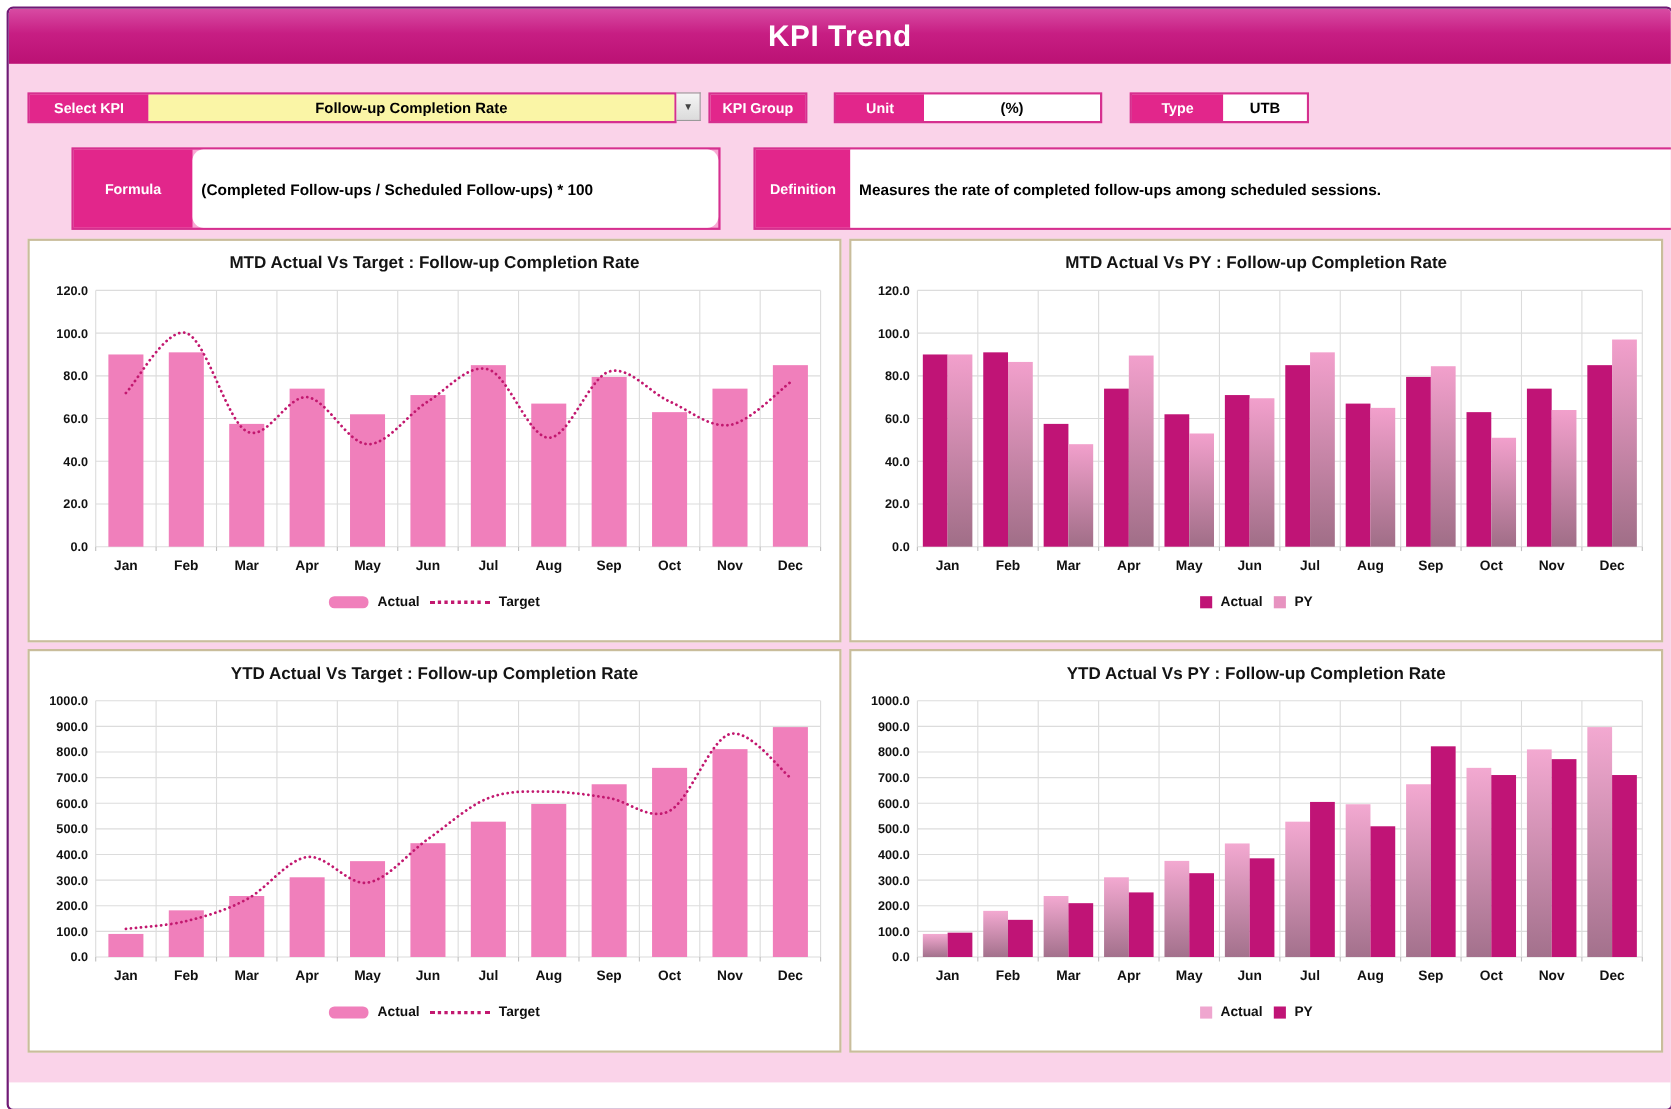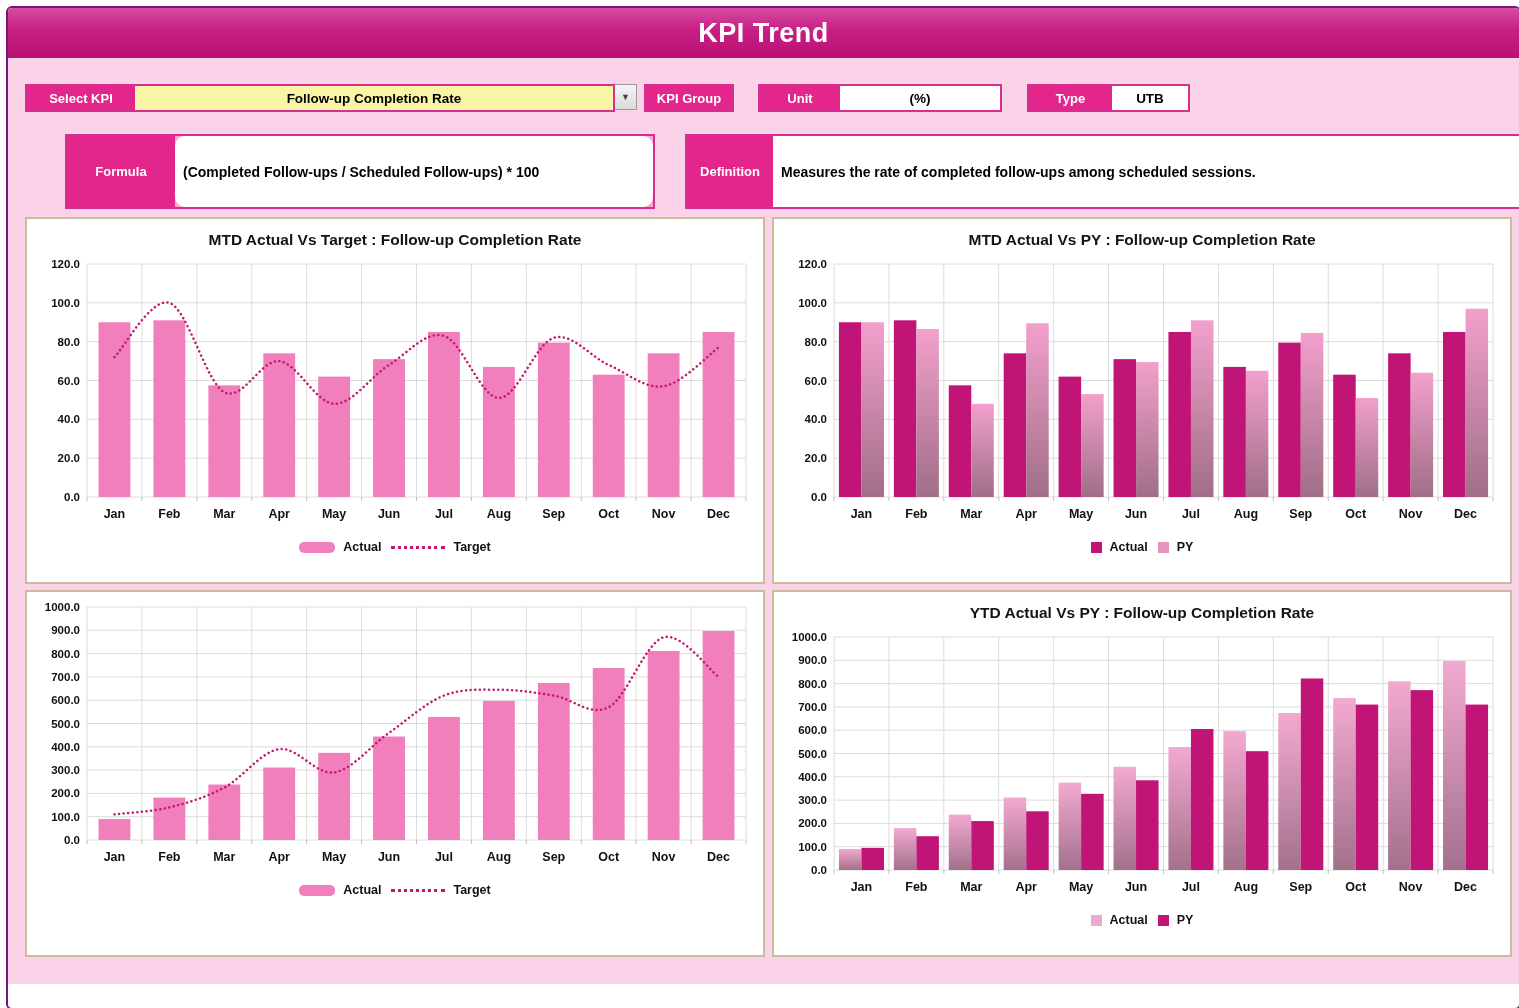--- a/index.html
+++ b/index.html
@@ -268,20 +268,21 @@
                 <span>Actual</span>
               </span>
               <span class="li">
                 <span class="sw-square" style="background: rgb(231, 147, 192);"></span>
                 <span>PY</span>
               </span>
             </div>
         </div>
 
         <div class="panel">
+          <div class="chart-title">YTD Actual Vs Target : Follow-up Completion Rate</div>
           <svg class="chart" width="732" height="288" viewBox="0 0 732 288">
               <defs></defs>
               <line x1="58" y1="246" x2="717" y2="246" stroke="#DCDCDC" stroke-width="1"></line>
               <text x="51" y="250" text-anchor="end" font-size="11.5">0.0</text>
               <line x1="58" y1="222.70000000000002" x2="717" y2="222.70000000000002" stroke="#DCDCDC" stroke-width="1"></line>
               <text x="51" y="226.70000000000002" text-anchor="end" font-size="11.5">100.0</text>
               <line x1="58" y1="199.4" x2="717" y2="199.4" stroke="#DCDCDC" stroke-width="1"></line>
               <text x="51" y="203.4" text-anchor="end" font-size="11.5">200.0</text>
               <line x1="58" y1="176.1" x2="717" y2="176.1" stroke="#DCDCDC" stroke-width="1"></line>
               <text x="51" y="180.1" text-anchor="end" font-size="11.5">300.0</text>

